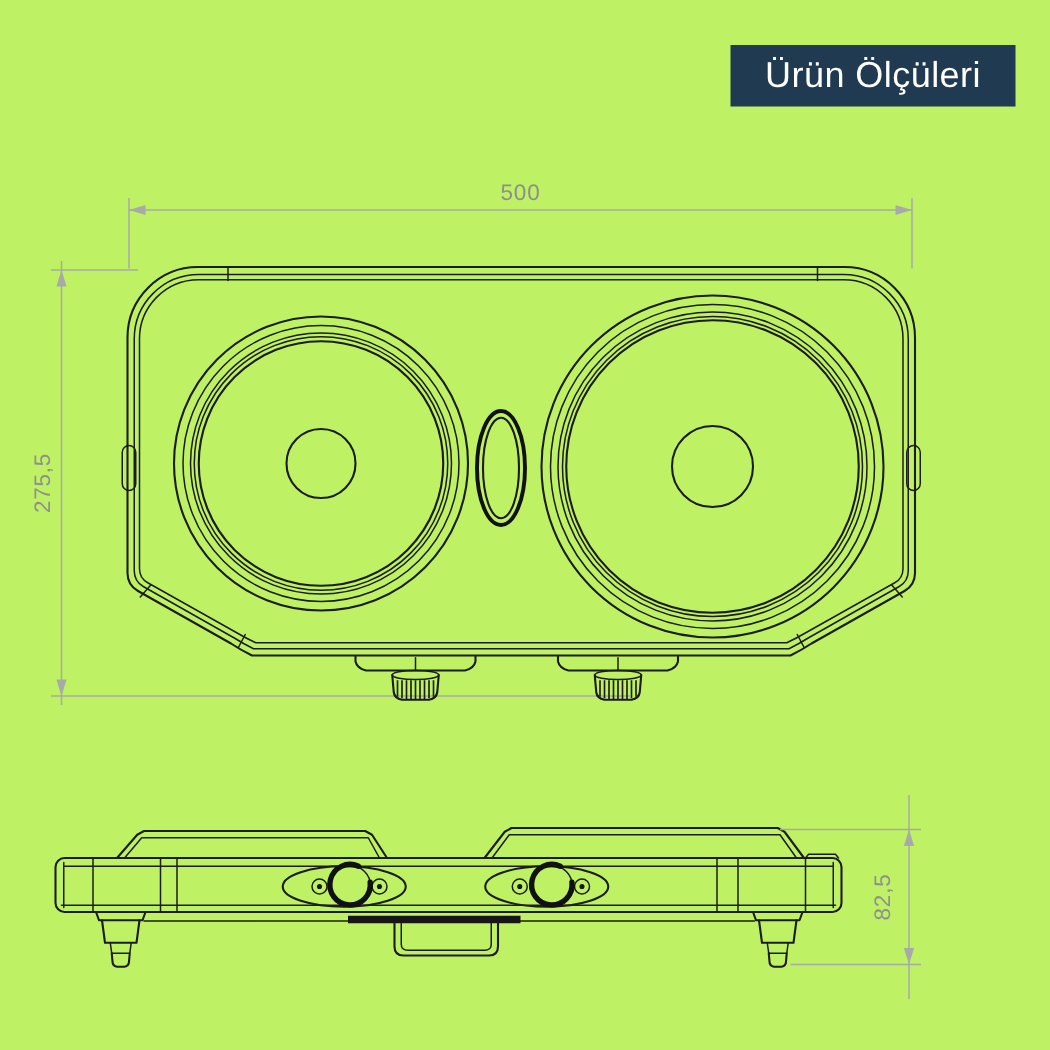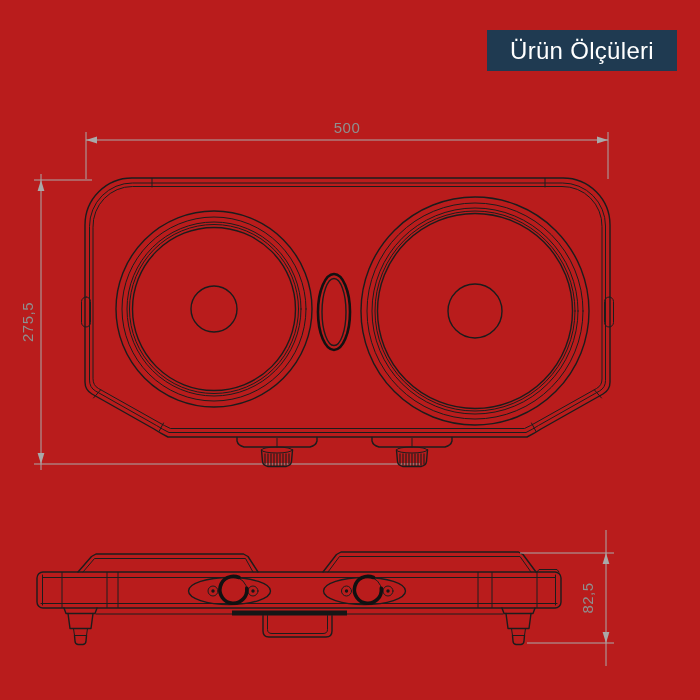--- a/index.html
+++ b/index.html
@@ -1,16 +1,16 @@
 <!DOCTYPE html>
 <html><head>
 <meta charset="utf-8">
 <style>
   html,body{margin:0;padding:0;background:#ffffff;}
-  .stage{position:relative;width:700px;height:700px;background:#b91c1c;overflow:hidden;
+  .stage{position:relative;width:700px;height:700px;background:#bef264;overflow:hidden;
          font-family:"Liberation Sans",sans-serif;}
   .badge{position:absolute;left:487px;top:30px;width:190px;height:41px;
          background:#1f3a51;color:#ffffff;display:flex;align-items:center;justify-content:center;
          font-size:24px;font-weight:500;letter-spacing:0.3px;}
   svg{position:absolute;left:0;top:0;}
   .ln{stroke:#1c1c1c;fill:none;stroke-width:1.4;stroke-linejoin:round;stroke-linecap:round;}
   .ln1{stroke:#1c1c1c;fill:none;stroke-width:1;stroke-linejoin:round;stroke-linecap:round;}
   .lnb{stroke:#111111;fill:none;stroke-width:2.6;}
   .dim{stroke:#a9a9a9;fill:none;stroke-width:1;}
   .dimf{fill:#a9a9a9;stroke:none;}

